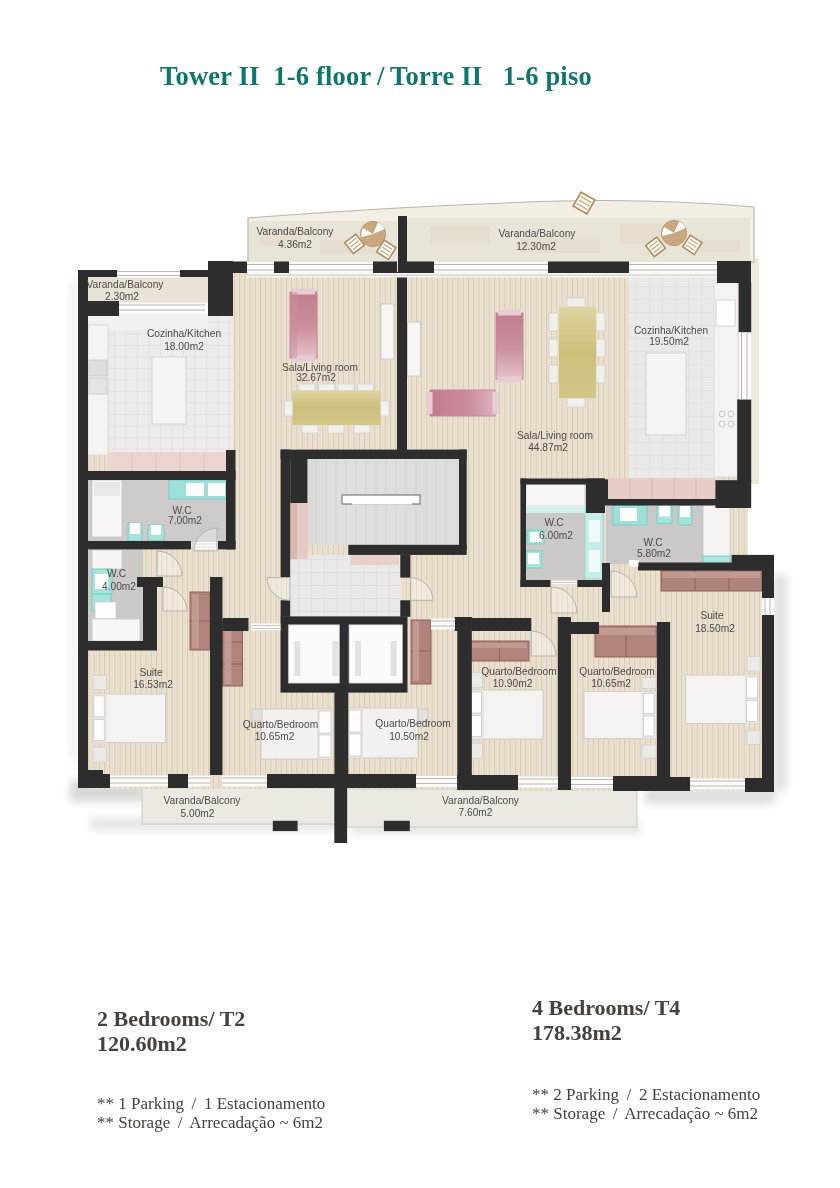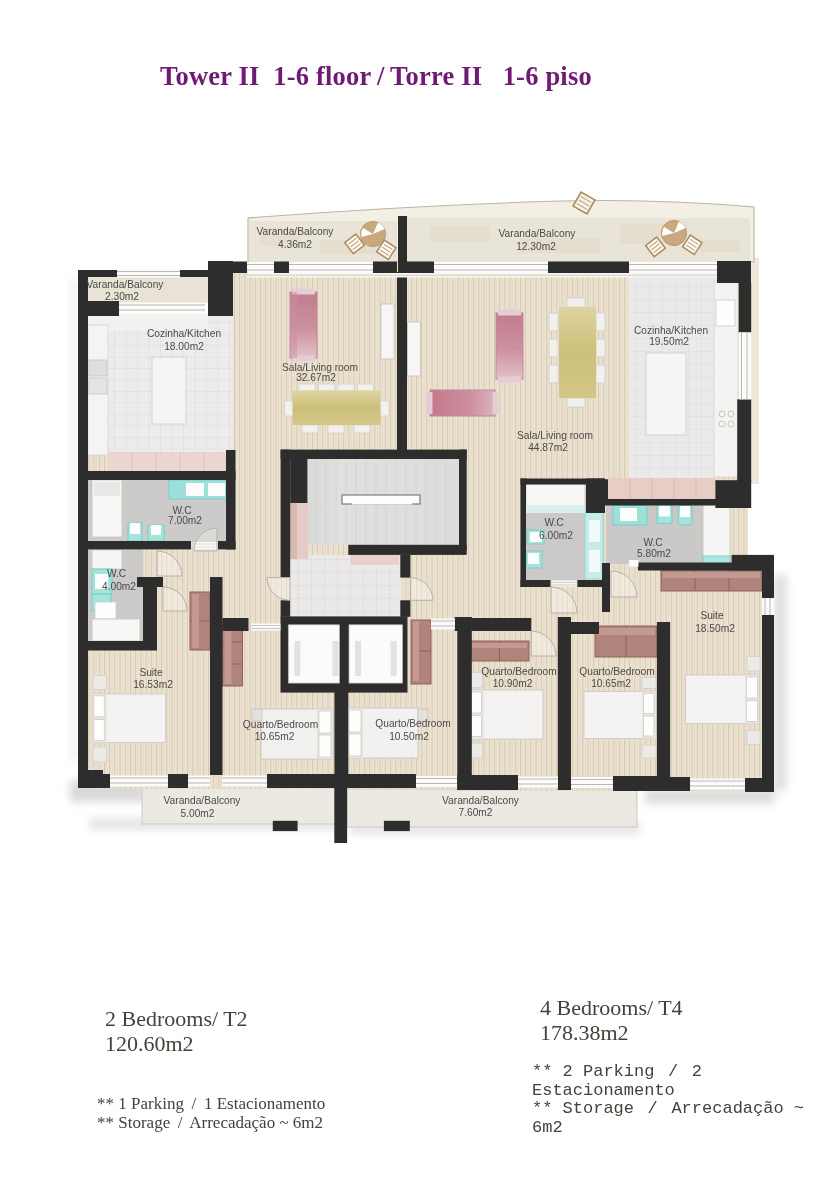--- a/index.html
+++ b/index.html
@@ -1,20 +1,20 @@
 <!DOCTYPE html>
 <html><head>
 <meta charset="utf-8">
 <style>
 html,body{margin:0;padding:0;background:#ffffff;}
 body{width:840px;height:1188px;overflow:hidden;font-family:"Liberation Sans",sans-serif;}
 #title{position:absolute;left:0;top:61px;width:752px;text-align:center;
-font-family:"Liberation Serif",serif;font-weight:bold;font-size:26.5px;color:#701a75;letter-spacing:0.2px;}
+font-family:"Liberation Serif",serif;font-weight:bold;font-size:26.5px;color:#0f766e;letter-spacing:0.2px;}
 .ft{position:absolute;font-family:"Liberation Serif",serif;color:#47413b;}
-.fth{font-weight:normal;font-size:22px;line-height:25px;margin-left:8px;}
+.fth{font-weight:bold;font-size:22px;line-height:25px;}
 .fts{font-size:17px;line-height:18.5px;}
 </style>
 </head>
 <body>
 
 <div id="title">Tower II&nbsp; 1-6 floor / Torre II&nbsp;&nbsp; 1-6 piso</div>
 
 <svg id="plan" width="840" height="1188" viewBox="0 0 840 1188" style="position:absolute;left:0;top:0">
 <defs>
 <pattern id="wood" width="5.2" height="60" patternUnits="userSpaceOnUse">
@@ -697,13 +697,13 @@
       <text x="475.5" y="815.5">7.60m2</text>
 </g>
 </svg>
 
 <div class="ft fth" style="left:97px;top:1006px;">2 Bedrooms/ T2<br>120.60m2</div>
 
 <div class="ft fts" style="left:97px;top:1063px;margin-top:32px;">** 1 Parking  /  1 Estacionamento<br>** Storage  /  Arrecadação ~ 6m2</div>
 
 <div class="ft fth" style="left:532px;top:995px;">4 Bedrooms/ T4<br>178.38m2</div>
 
-<div class="ft fts" style="left:532px;top:1063px;font-family:Liberation Mono, monospace;">** 2 Parking  /  2 Estacionamento<br>** Storage  /  Arrecadação ~ 6m2</div>
+<div class="ft fts" style="left:532px;top:1086px;">** 2 Parking  /  2 Estacionamento<br>** Storage  /  Arrecadação ~ 6m2</div>
 
 </body></html>

